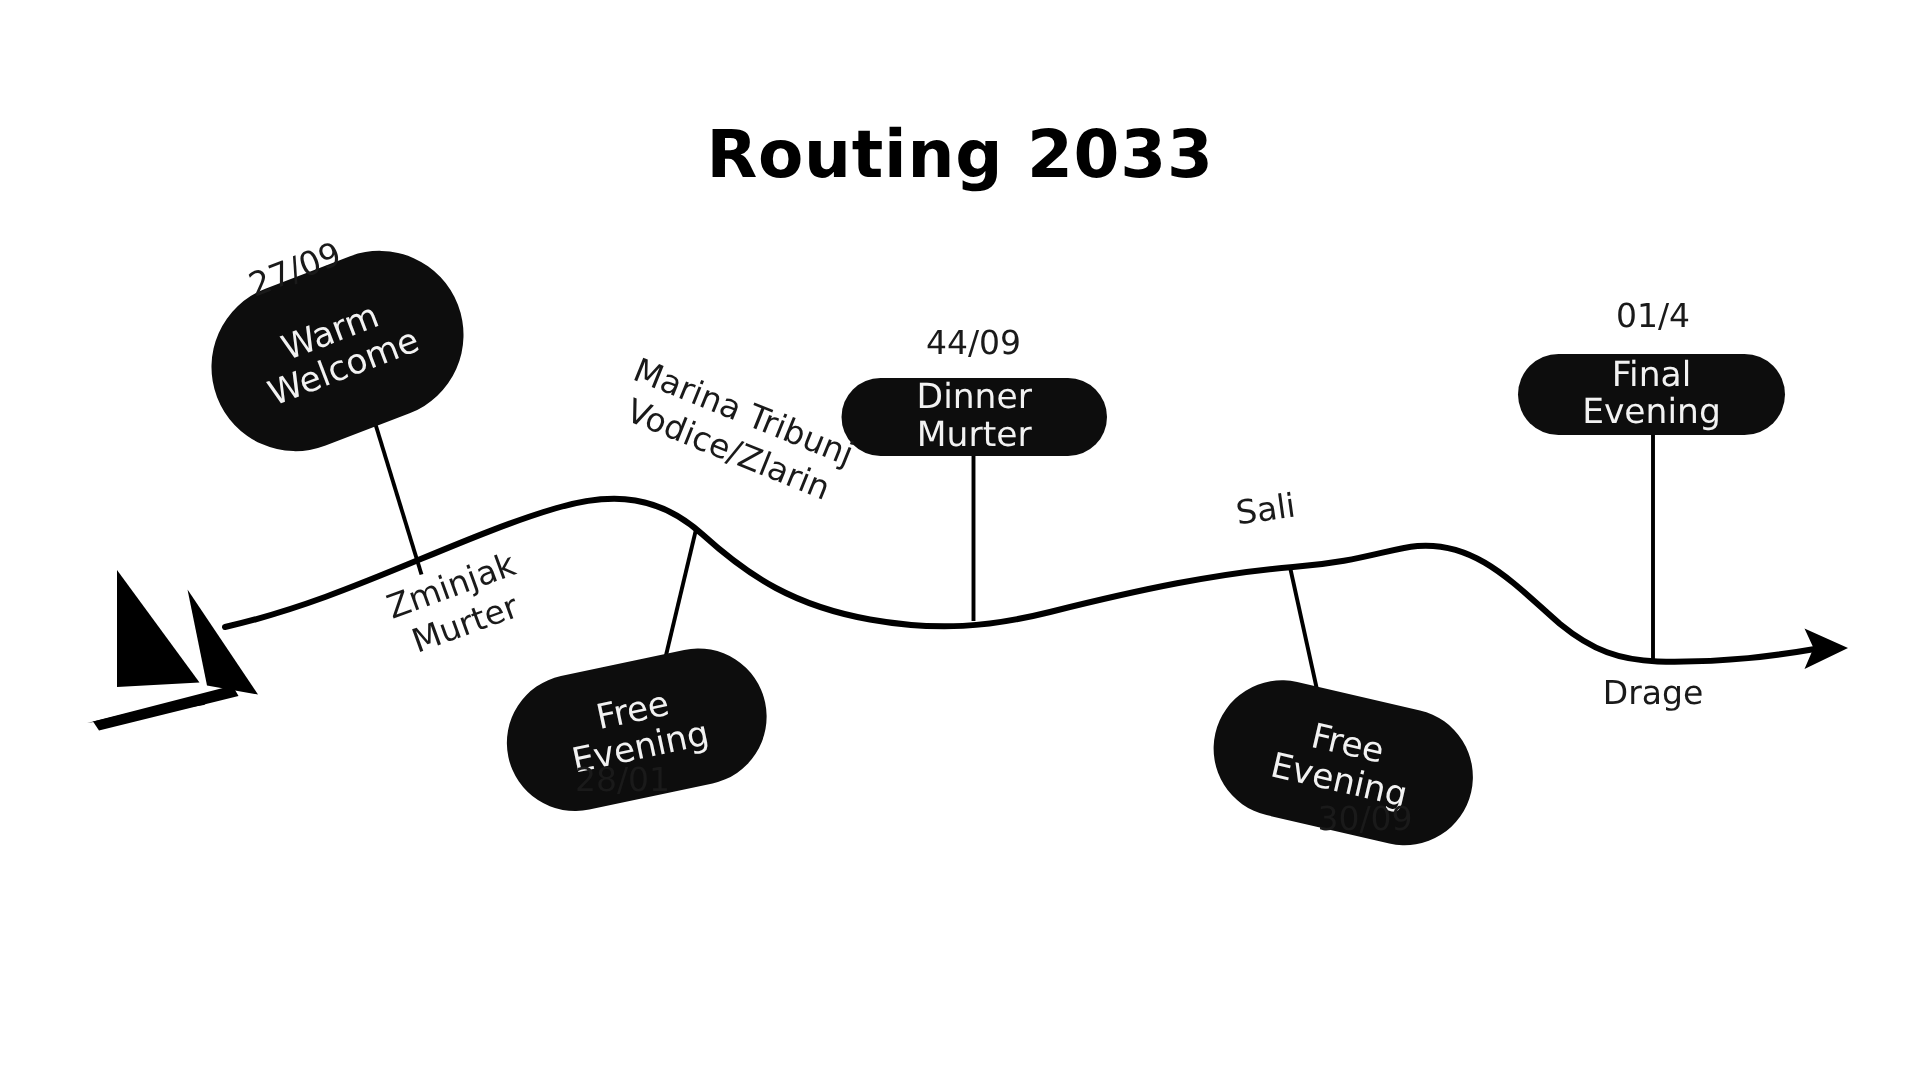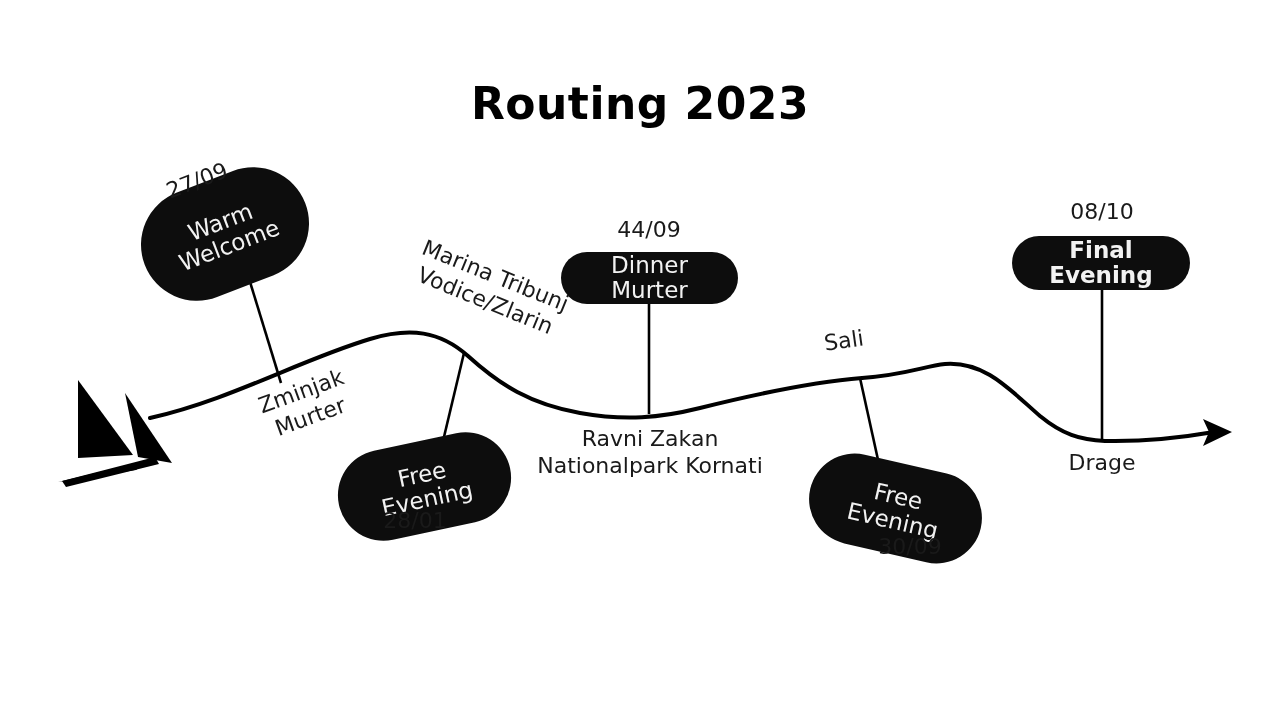--- a/index.html
+++ b/index.html
@@ -95,21 +95,21 @@
     left: 604px; top: 217px; width: 90px;
   }
   #pill-free-evening-2 {
     left: 808px; top: 463px; width: 175px; height: 91px;
     transform: rotate(13deg);
   }
   #date-free-evening-2 {
     left: 865px; top: 534px; width: 90px;
   }
   #pill-final-evening {
-    left: 1012px; top: 236px; width: 178px; height: 54px; font-weight: bold;
+    left: 1012px; top: 236px; width: 178px; height: 54px;
   }
   #date-final-evening {
     left: 1057px; top: 199px; width: 90px;
   }
   #label-zminjak {
     left: 246px; top: 378px; width: 120px;
     transform: rotate(-20deg);
   }
   #label-marina-tribunj {
     left: 400px; top: 262px; width: 180px;
@@ -124,21 +124,21 @@
   }
   #label-drage {
     left: 1056px; top: 450px; width: 92px;
   }
 </style>
 </head>
 <body>
 
 <div id="canvas">
 
-  <div id="page-title">Routing 2023</div>
+  <div id="page-title">Routing 2033</div>
 
   <svg class="route-svg" viewBox="0 0 1280 720">
 
     <g>
       <polygon points="78,380 78,458 133,455" fill="#000000"></polygon>
       <polygon points="125,393 138,457 172,463" fill="#000000"></polygon>
       <polygon points="58,482 150,460 136,470" fill="#000000"></polygon>
       <polygon points="62,481 155,457 159,464 66,487" fill="#000000"></polygon>
     </g>
 
@@ -172,28 +172,26 @@
 
   <div class="pill" id="pill-dinner-party">Dinner Murter</div>
   <div class="date-label" id="date-dinner-party">44/09</div>
 
   <div class="pill" id="pill-free-evening-2">Free
 Evening</div>
   <div class="date-label" id="date-free-evening-2">30/09</div>
 
   <div class="pill" id="pill-final-evening">Final
 Evening</div>
-  <div class="date-label" id="date-final-evening">08/10</div>
+  <div class="date-label" id="date-final-evening">01/4</div>
 
   <div class="port-label" id="label-zminjak">Zminjak
 Murter</div>
 
   <div class="port-label" id="label-marina-tribunj">Marina Tribunj
 Vodice/Zlarin</div>
 
-  <div class="port-label" id="label-ravni-zakan">Ravni Zakan
-Nationalpark Kornati</div>
 
   <div class="port-label" id="label-sali">Sali</div>
 
   <div class="port-label" id="label-drage">Drage</div>
 
 </div>
 
 </body></html>

